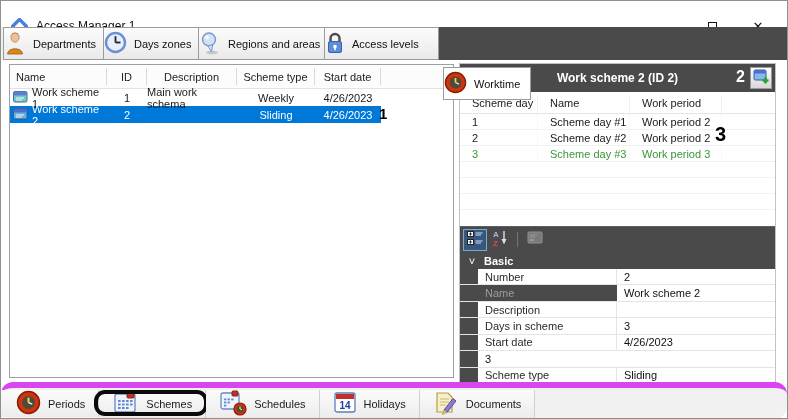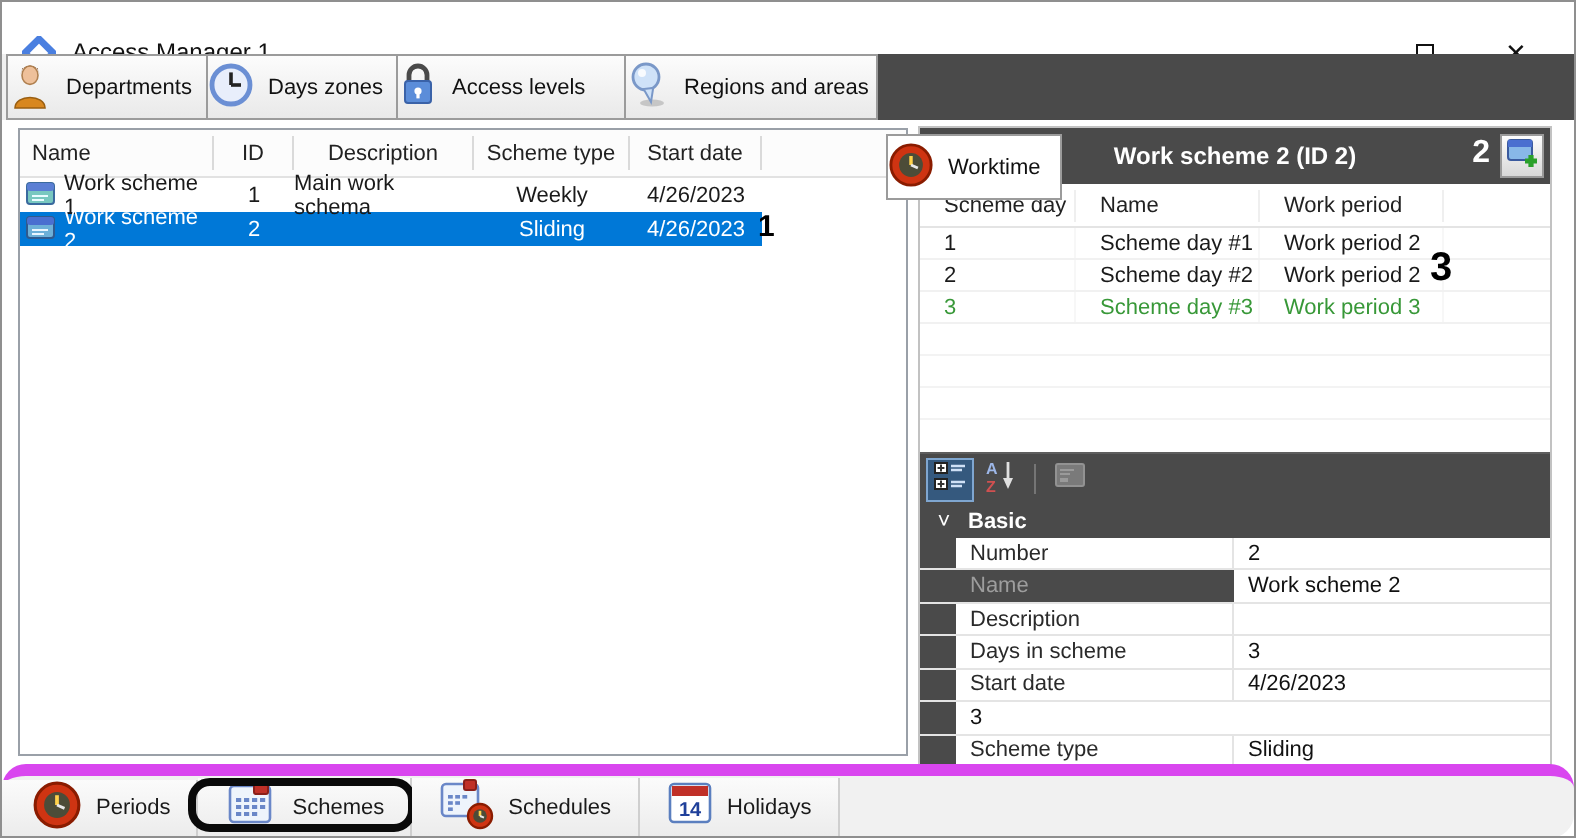--- a/index.html
+++ b/index.html
@@ -109,37 +109,37 @@
         <span class="tlabel">Departments</span>
       </div>
       <div class="ttab" style="width:95px">
         <span><svg width="23" height="23" viewBox="0 0 23 23">
               <circle cx="11.5" cy="11.5" r="9.5" fill="#e8eefb" stroke="#6b8fd4" stroke-width="2.4"></circle>
               <path d="M11.5 11.5 L11.5 5.2" stroke="#222" stroke-width="1.8"></path>
               <path d="M11.5 11.5 L16.5 11.5" stroke="#222" stroke-width="1.8"></path>
             </svg></span>
         <span class="tlabel">Days zones</span>
       </div>
+      <div class="ttab" style="width:126px">
+        <span><svg width="22" height="24" viewBox="0 0 22 24">
+              <ellipse cx="13" cy="21.5" rx="6" ry="1.8" fill="#b5b5b5" opacity="0.7"></ellipse>
+              <circle cx="10" cy="8.5" r="6.5" fill="#cfe2f8" stroke="#7a98c8" stroke-width="1.4"></circle>
+              <path d="M8.8 14.5 L12.5 21 L13.6 14 Z" fill="#cfe2f8" stroke="#7a98c8" stroke-width="1"></path>
+              <circle cx="8" cy="6.5" r="2" fill="#fff" opacity="0.85"></circle>
+            </svg></span>
+        <span class="tlabel">Regions and areas</span>
+      </div>
       <div class="ttab" style="width:114px">
         <span><svg width="20" height="24" viewBox="0 0 20 24">
               <path d="M5.5 11 V7.5 a4.5 4.5 0 0 1 9 0 V11" fill="none" stroke="#4a4a4a" stroke-width="2.4"></path>
               <rect x="3.5" y="10.5" width="13" height="11" rx="1.5" fill="#5b8dd9" stroke="#3a62a8"></rect>
               <circle cx="10" cy="15.5" r="1.8" fill="#fff"></circle>
               <rect x="9.2" y="16" width="1.6" height="3.2" fill="#fff"></rect>
             </svg></span>
         <span class="tlabel">Access levels</span>
-      </div>
-      <div class="ttab" style="width:126px">
-        <span><svg width="22" height="24" viewBox="0 0 22 24">
-              <ellipse cx="13" cy="21.5" rx="6" ry="1.8" fill="#b5b5b5" opacity="0.7"></ellipse>
-              <circle cx="10" cy="8.5" r="6.5" fill="#cfe2f8" stroke="#7a98c8" stroke-width="1.4"></circle>
-              <path d="M8.8 14.5 L12.5 21 L13.6 14 Z" fill="#cfe2f8" stroke="#7a98c8" stroke-width="1"></path>
-              <circle cx="8" cy="6.5" r="2" fill="#fff" opacity="0.85"></circle>
-            </svg></span>
-        <span class="tlabel">Regions and areas</span>
       </div>
       <div class="ttab active" style="width:88px">
         <span><svg width="23" height="23" viewBox="0 0 24 24">
               <circle cx="12" cy="12" r="10.5" fill="#cf3412" stroke="#8a1c00" stroke-width="1.5"></circle>
               <circle cx="12" cy="12" r="6.2" fill="#4c4c38"></circle>
               <path d="M12 12 L12 7.3" stroke="#ffd24a" stroke-width="1.8"></path>
               <path d="M12 12 L15.6 13.6" stroke="#e8e8e8" stroke-width="1.4"></path>
             </svg></span>
         <span class="tlabel">Worktime</span>
       </div>
@@ -343,18 +343,27 @@
       <span>Schedules</span>
     </div>
     <div class="btab">
       <span><svg width="24" height="26" viewBox="0 0 24 26">
             <rect x="2" y="3" width="20" height="19" rx="2" fill="#fff" stroke="#5b7fbf" stroke-width="1.3"></rect>
             <path d="M3 4 h18 v5 h-18 z" fill="#c03028"></path>
             <text x="12" y="19" text-anchor="middle" font-size="10" font-weight="bold" fill="#20409a" font-family="Liberation Sans, sans-serif">14</text>
           </svg></span>
       <span>Holidays</span>
     </div>
+    <div class="btab">
+      <span><svg width="26" height="26" viewBox="0 0 26 26">
+            <path d="M4 3 h11 l4 4 v15 h-15 z" fill="#f7efc8" stroke="#b3a04a" stroke-width="1.2"></path>
+            <path d="M7 9 h9 M7 12 h9 M7 15 h6" stroke="#c8b878" stroke-width="1"></path>
+            <path d="M11 20 L20 8.5 L23 11 L14 22.5 Z" fill="#8a7ad0" stroke="#5a4aa0" stroke-width="1"></path>
+            <path d="M11 20 l-1.6 4.5 L14 22.5 Z" fill="#e8c87a" stroke="#b3a04a" stroke-width="0.8"></path>
+          </svg></span>
+      <span>Documents</span>
+    </div>
   </div>
 
   <div class="marker" id="m1">1</div>
   <div class="marker" id="m3">3</div>
 
 </div>
 
 </body></html>

